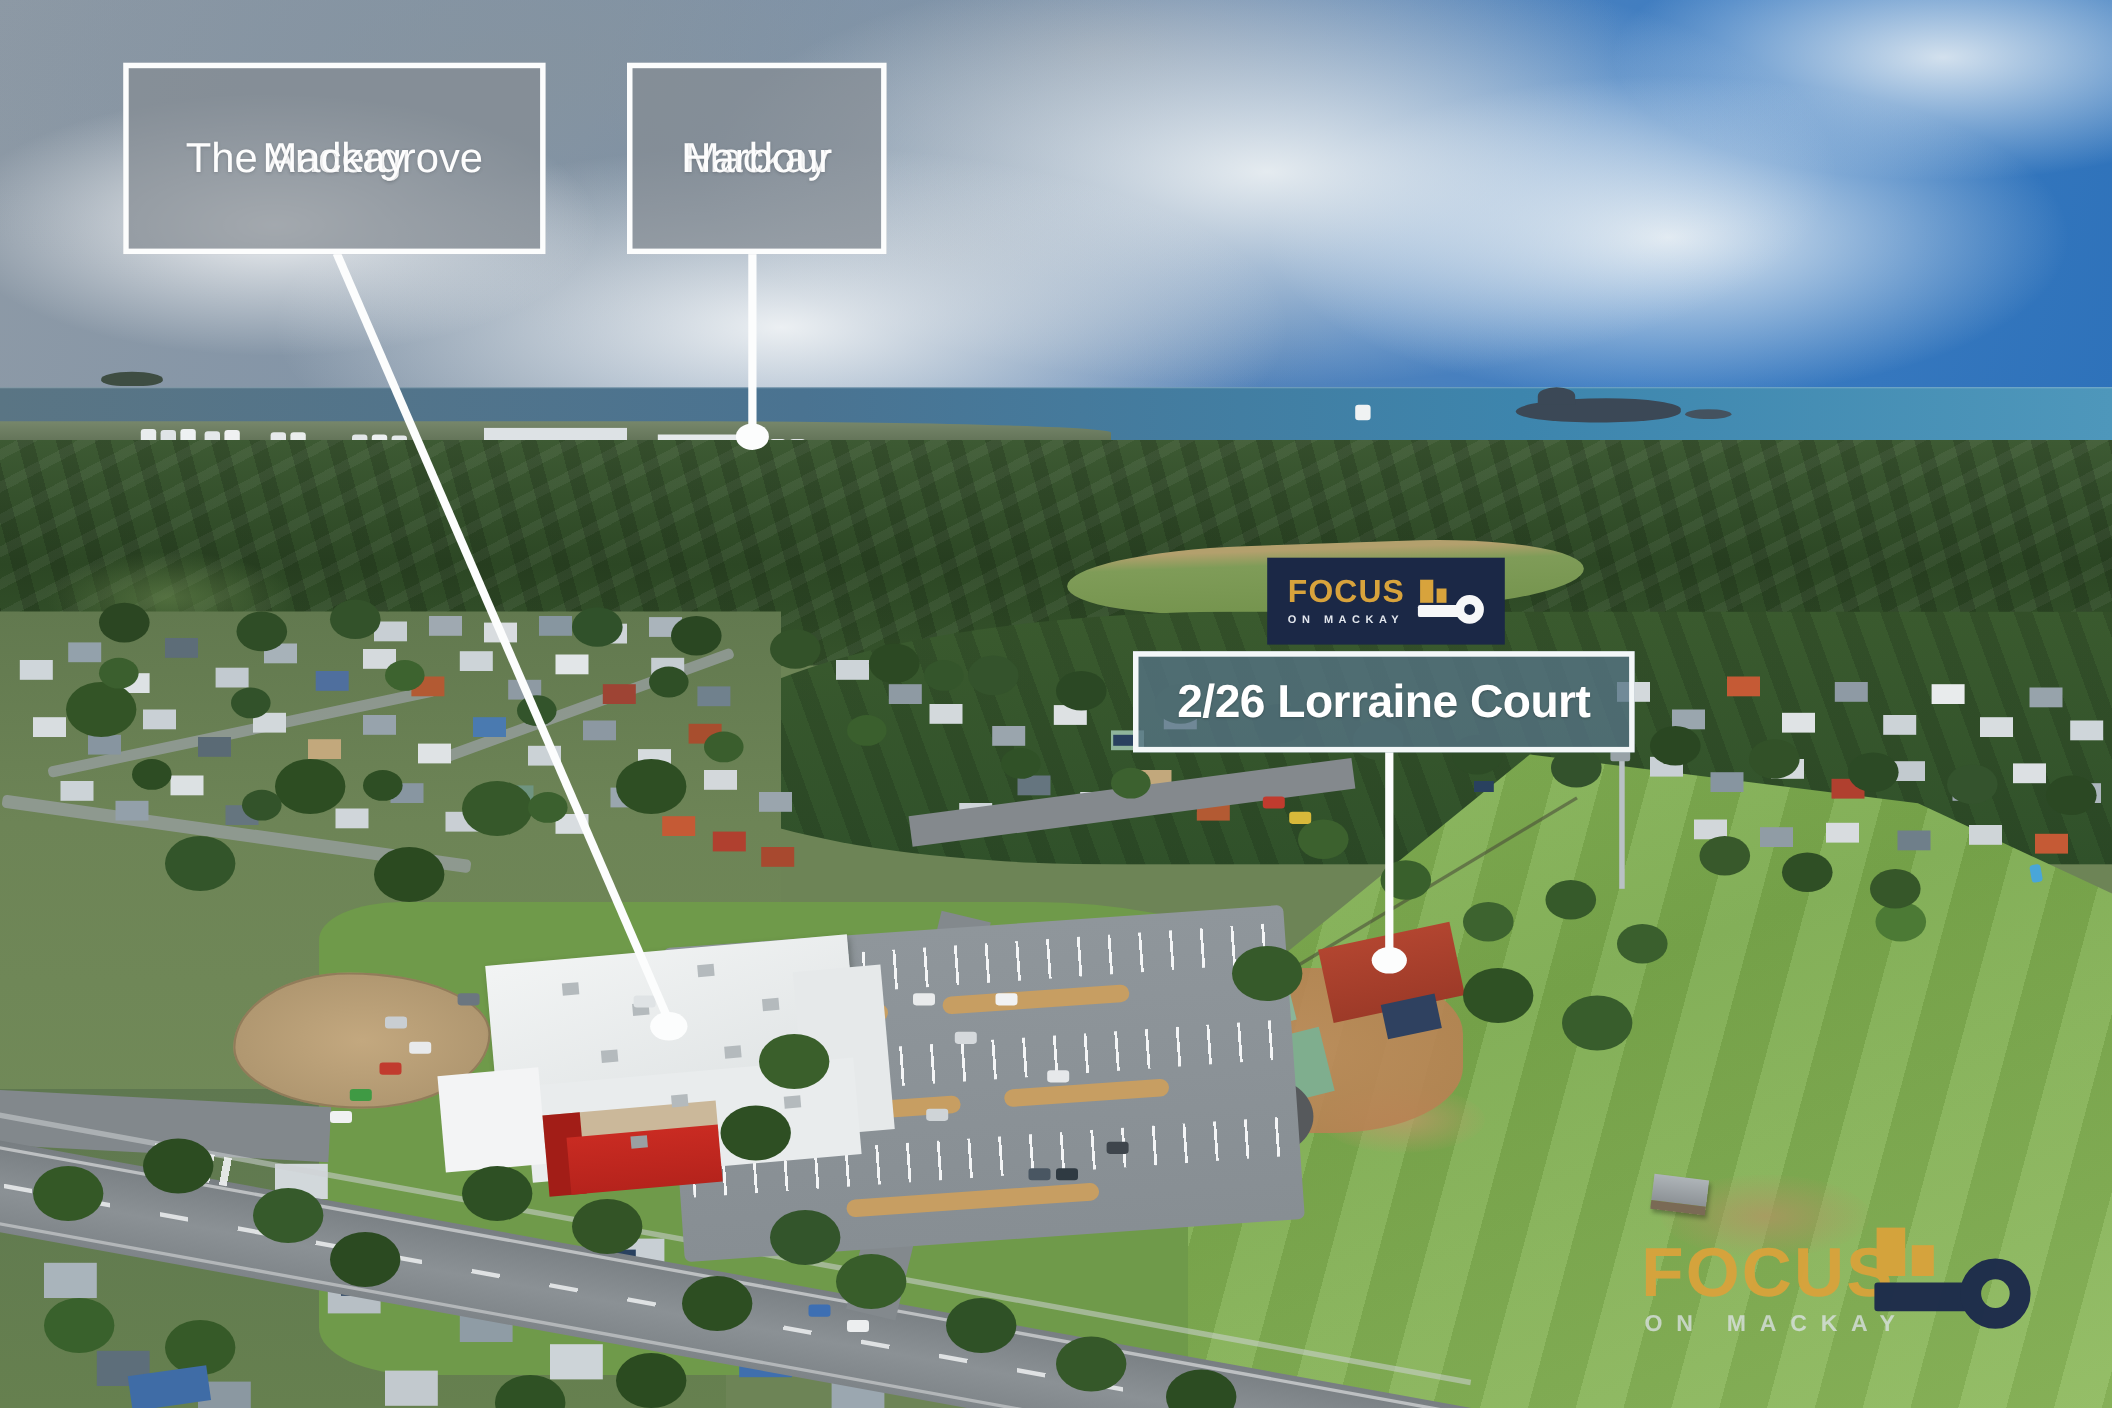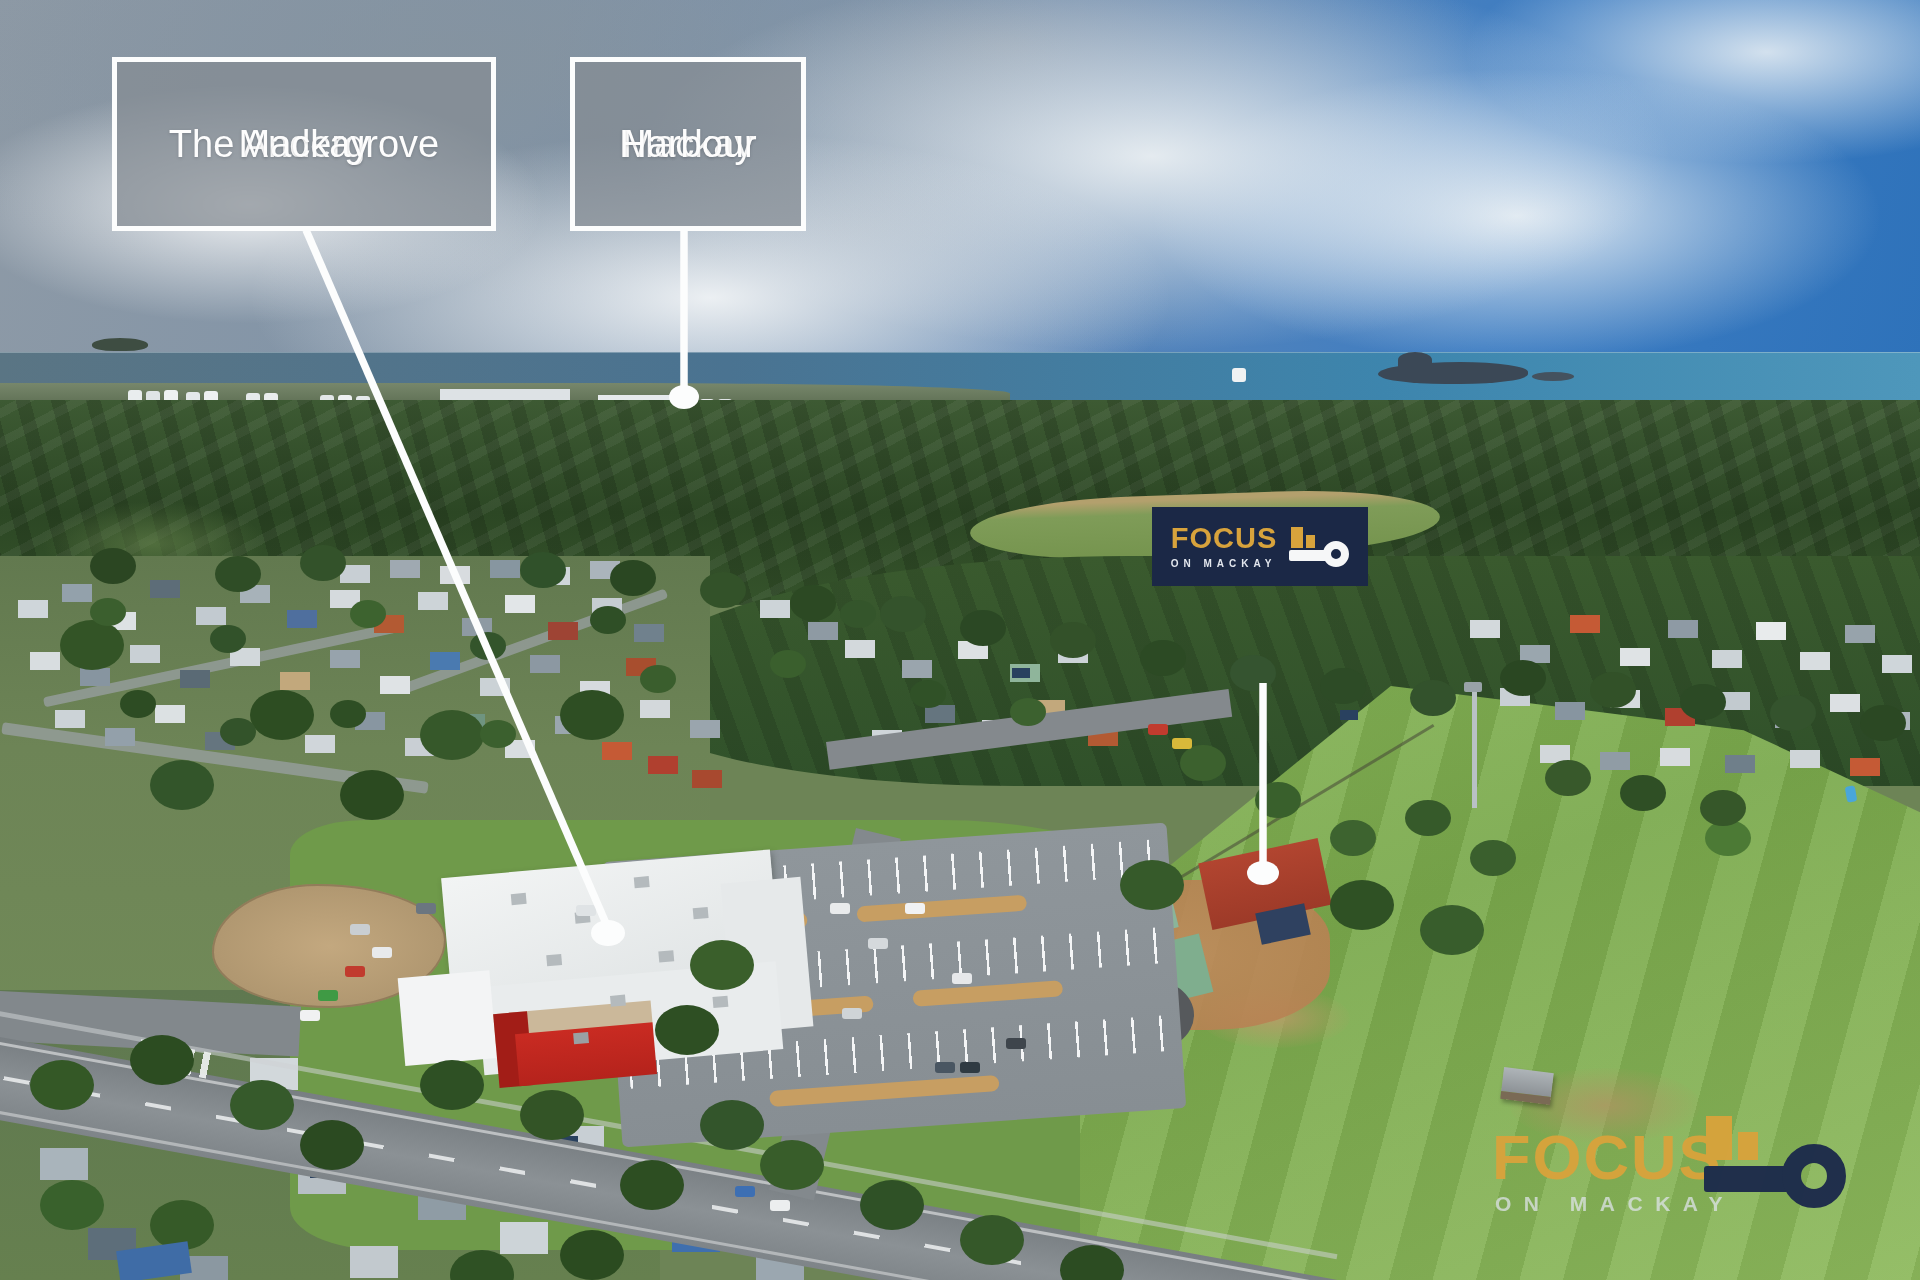--- a/index.html
+++ b/index.html
@@ -368,20 +368,23 @@
   </svg>
 
   <div class="geo-label label-tavern">
     <div>The Andergrove</div>
     <div>Mackay</div>
   </div>
   <div class="geo-label label-harbour">
     <div>Mackay</div>
     <div>Harbour</div>
   </div>
+  <div class="label-address">
+    <span>2/26 Lorraine Court</span>
+  </div>
 
   <div class="brand-plate">
     <div class="txt">
       <div class="nm">FOCUS</div>
       <div class="tg">ON MACKAY</div>
     </div>
     <div class="keyp">
       <div class="b1"></div>
       <div class="b2"></div>
       <div class="stem"></div>

